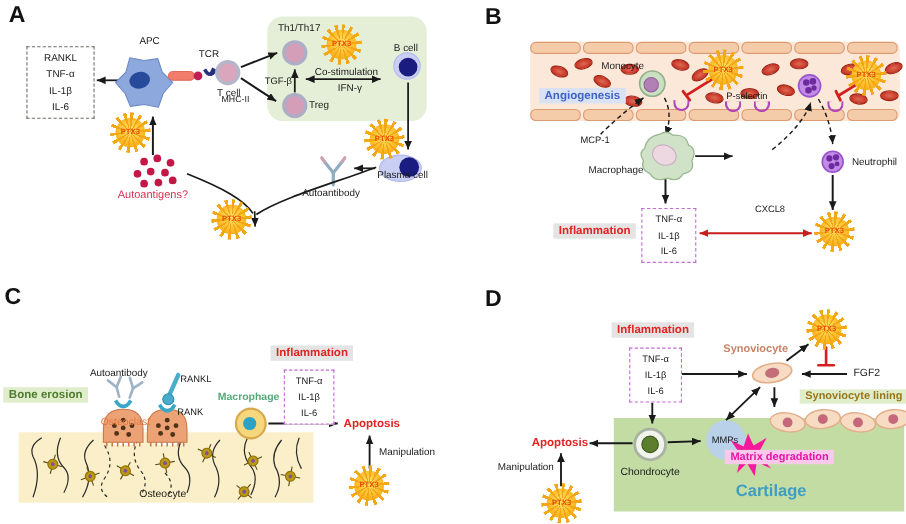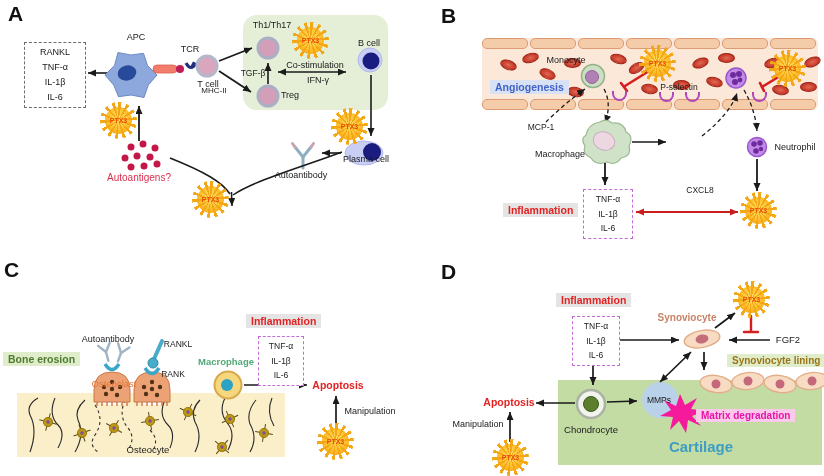--- a/index.html
+++ b/index.html
@@ -403,21 +403,21 @@
     <div>IL-1β</div>
     <div>IL-6</div>
   </div>
   <div class="lbl" style="left:687px;top:312px;font-size:10px;color:#c98265;font-weight:600;">Synoviocyte</div>
   <div class="lbl" style="left:788px;top:334px;font-size:9.5px;">FGF2</div>
   <div class="tag" style="left:727px;top:354px;font-size:10px;color:#9a7518;background:#e0edcb;">Synoviocyte lining</div>
   <div class="lbl red" style="left:509px;top:396px;font-size:10.5px;font-weight:600;">Apoptosis</div>
   <div class="lbl" style="left:478px;top:419px;">Manipulation</div>
   <div class="lbl" style="left:591px;top:424px;font-size:9.5px;">Chondrocyte</div>
   <div class="lbl" style="left:659px;top:395px;font-size:8.5px;">MMPs</div>
-  <div class="tag" style="left:696px;top:409px;font-size:10px;color:#e813a8;background:#fbc9e9;">Matrix degradation</div>
+  <div class="tag" style="left:659px;top:409px;font-size:10px;color:#e813a8;background:#fbc9e9;">Matrix degradation</div>
   <div class="lbl" style="left:701px;top:438px;font-size:15px;font-weight:600;color:#3d9dc3;">Cartilage</div>
 
   <div class="sun" style="left:105px;top:107px;">
       <span>PTX3</span>
     </div>
   <div class="sun" style="left:297px;top:27px;">
       <span>PTX3</span>
     </div>
   <div class="sun" style="left:336px;top:113px;">
       <span>PTX3</span>

